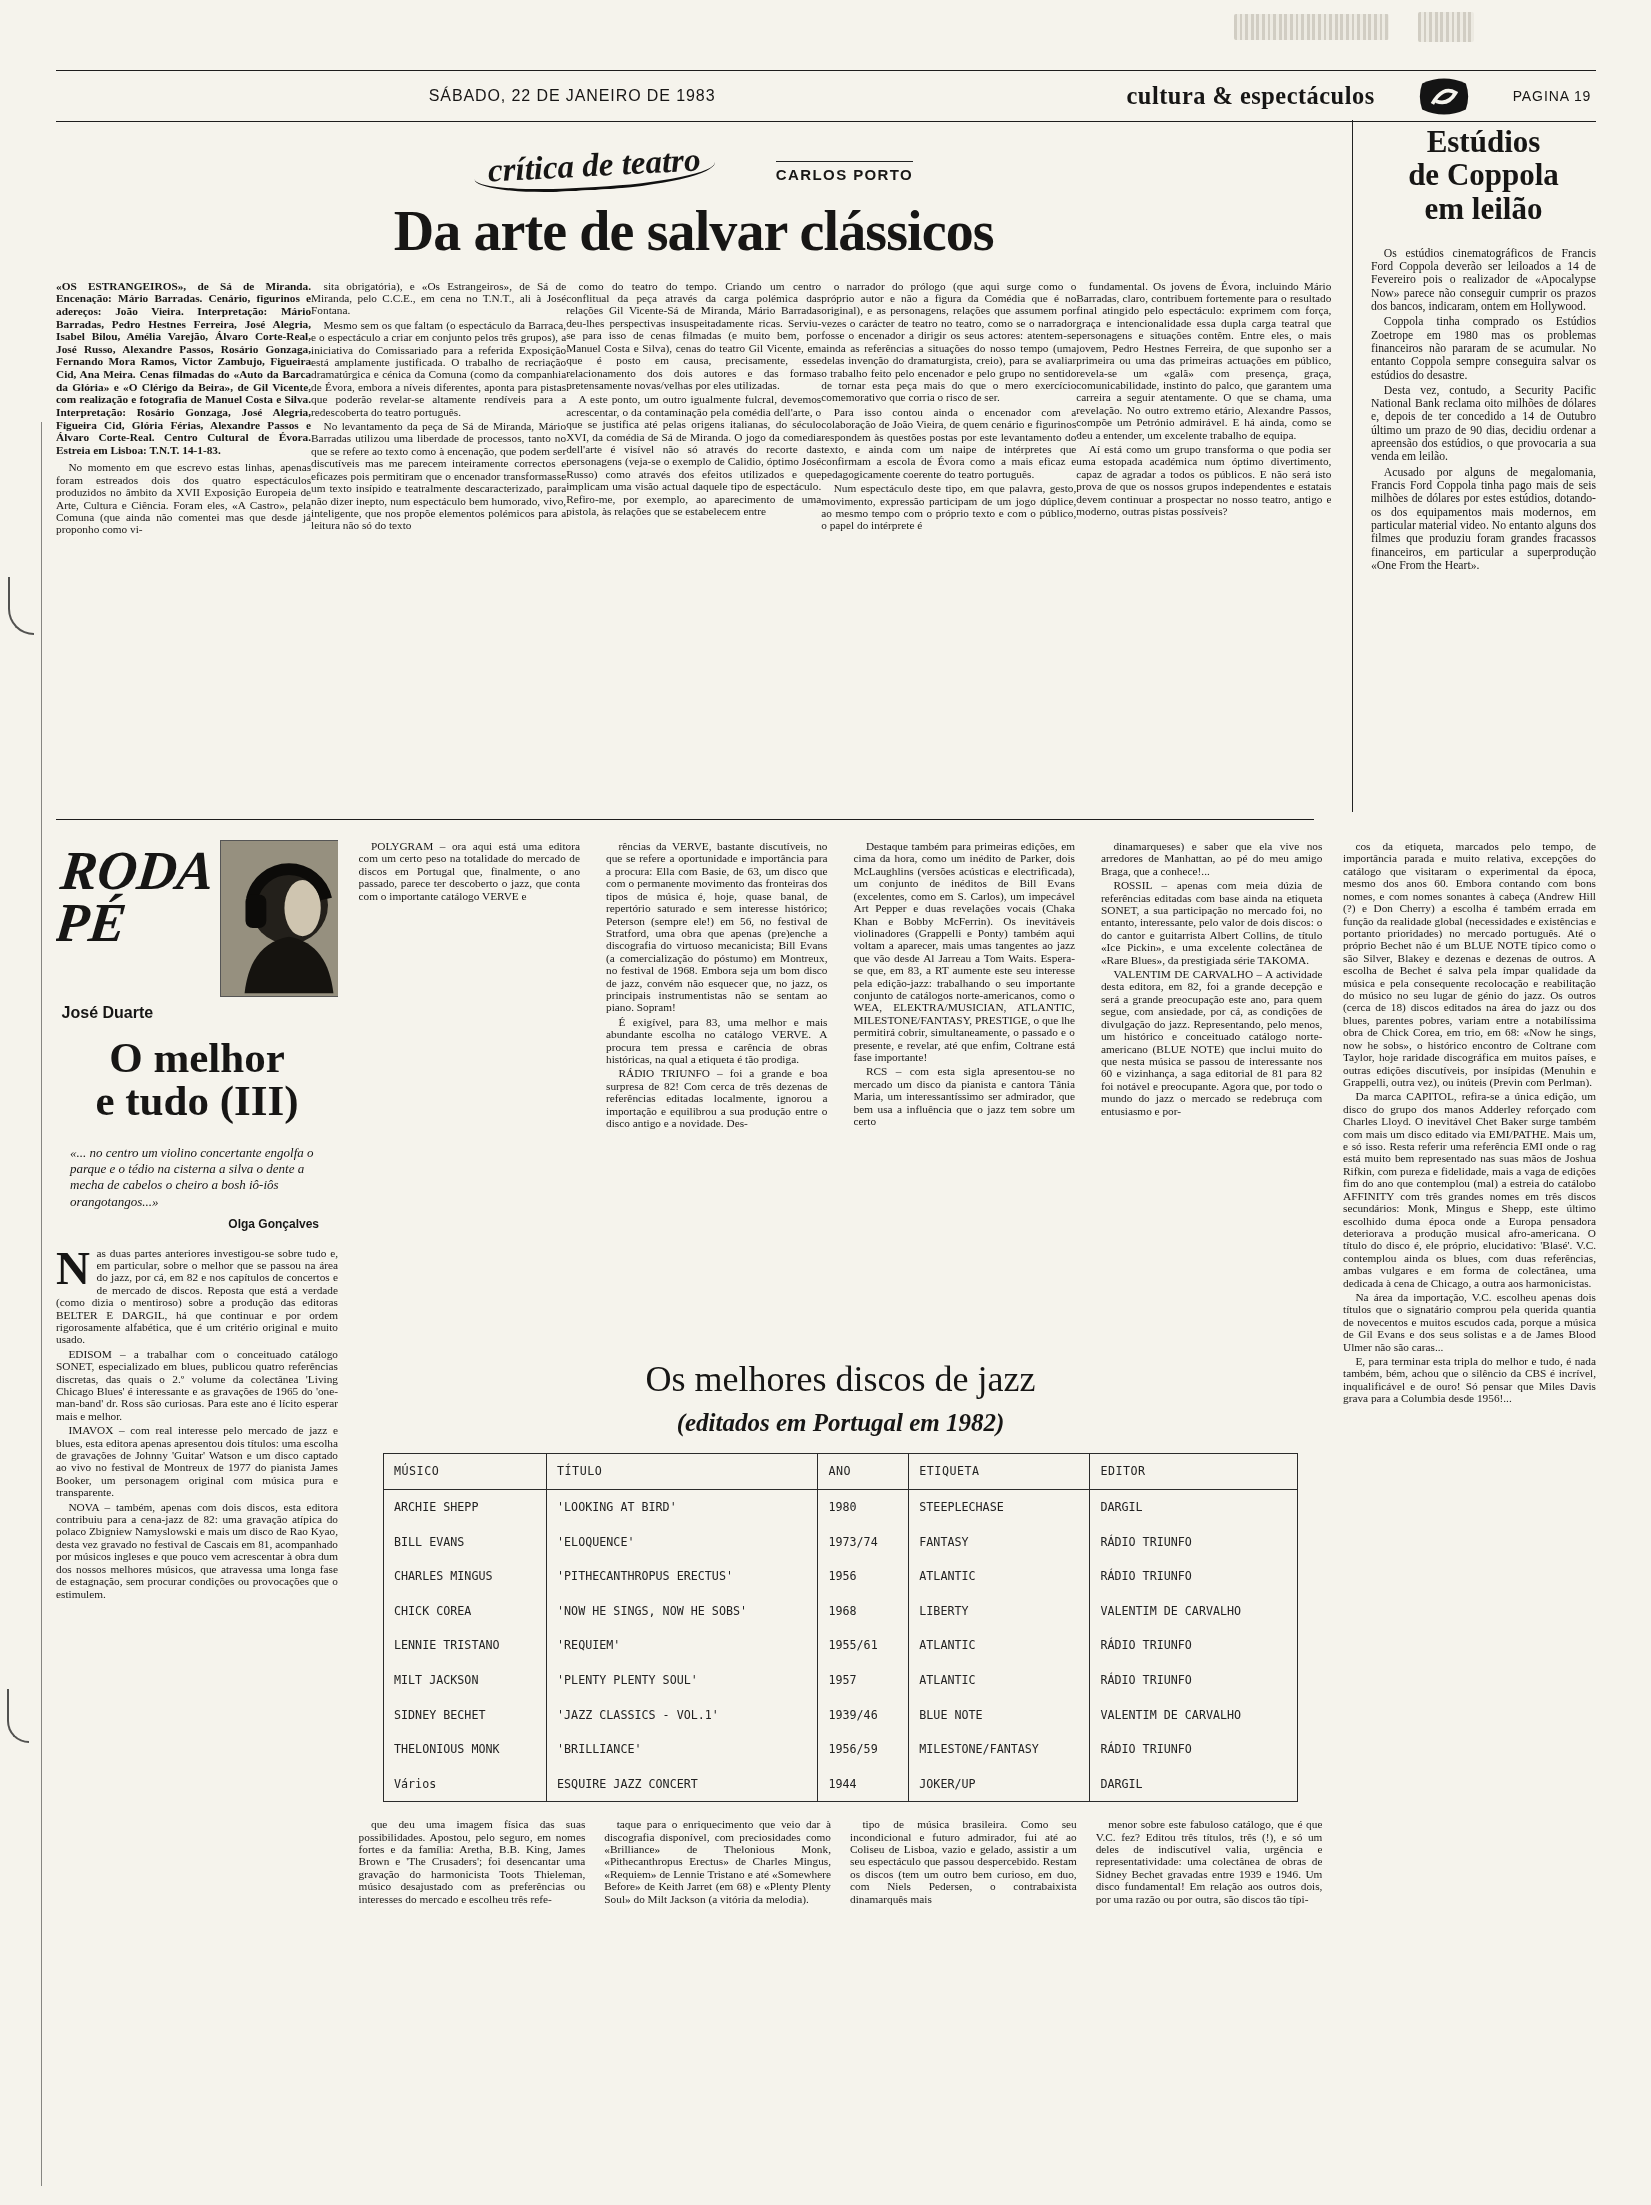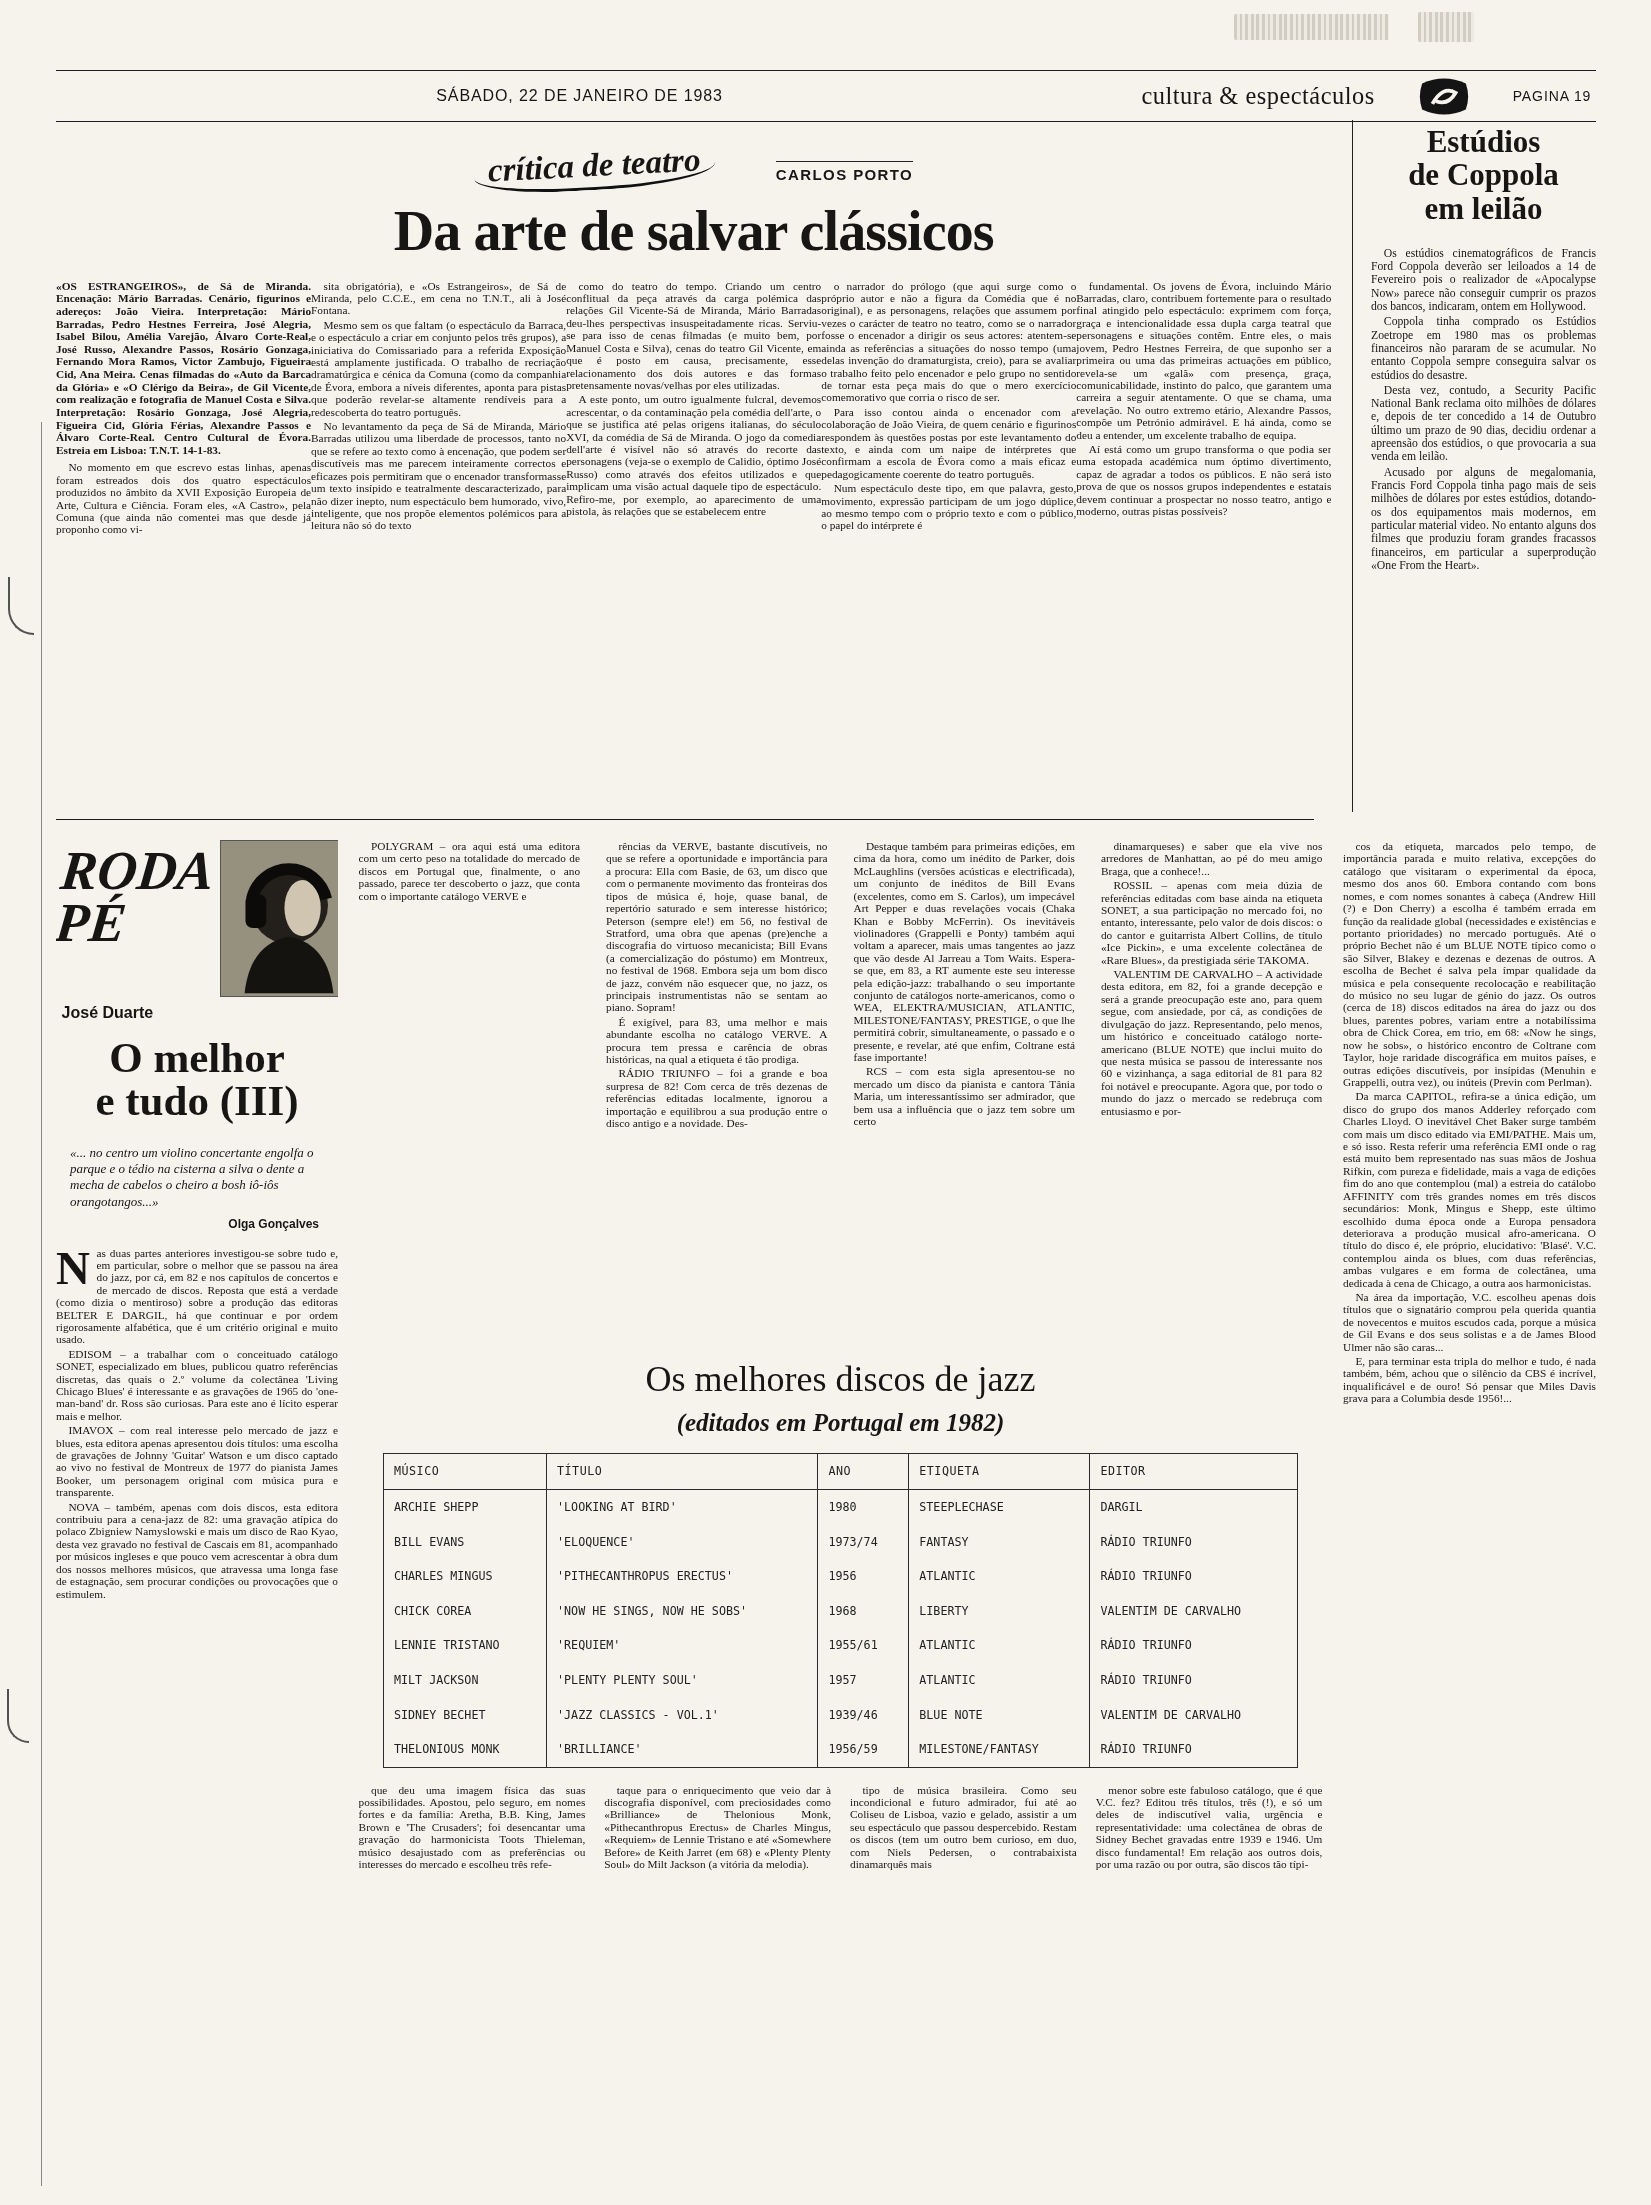--- a/index.html
+++ b/index.html
@@ -3,21 +3,21 @@
 <meta charset="utf-8">
 <style>
   html,body{margin:0;padding:0;background:#d8d5cd;}
   .page{position:relative;width:1652px;height:2205px;background:#f5f3ec;color:#171615;
         font-family:"Liberation Serif",serif;overflow:hidden;}
   
   .masthead{position:absolute;top:70px;left:56px;right:56px;border-top:1.4px solid #1d1d1d;
             border-bottom:1.4px solid #1d1d1d;padding:5.6px 4.7px;display:grid;
             grid-template-columns:1.5fr auto auto auto;align-items:center;gap:43px;}
   .mast-date{font-family:"Liberation Sans",sans-serif;font-size:16px;letter-spacing:0.9px;text-align:center;}
-  .mast-section{font-family:"Liberation Serif",serif;font-weight:normal;font-size:24.4px;letter-spacing:0.5px;}
+  .mast-section{font-family:"Liberation Serif",serif;font-weight:bold;font-size:24.4px;letter-spacing:0.5px;}
   .mast-page{font-family:"Liberation Sans",sans-serif;font-size:14px;letter-spacing:0.9px;}
   .mast-logo svg{display:block;}
   .artifact{position:absolute;background:repeating-linear-gradient(90deg,#b9b4a8 0 2.8px,#e7e4db 2.8px 5.6px);
             opacity:.6;border-radius:1.9px;}
   .scribble{position:absolute;border-left:2.3px solid #2a2a2a;border-bottom:2.3px solid #2a2a2a;
             border-radius:0 0 0 33px;opacity:.8;}
   .page-edge-rule{position:absolute;left:41px;top:422px;bottom:19px;width:1.4px;background:#2a2a2a;opacity:.55;}
 
   
   .top-section{position:absolute;top:120px;left:56px;right:56px;height:692px;display:grid;
@@ -284,20 +284,27 @@
               </tr>
 
               <tr>
                 <td>THELONIOUS MONK</td>
                 <td>'BRILLIANCE'</td>
                 <td>1956/59</td>
                 <td>MILESTONE/FANTASY</td>
                 <td>RÁDIO TRIUNFO</td>
               </tr>
 
+              <tr>
+                <td>Vários</td>
+                <td>ESQUIRE JAZZ CONCERT</td>
+                <td>1944</td>
+                <td>JOKER/UP</td>
+                <td>DARGIL</td>
+              </tr>
             </tbody>
         </table>
       </div>
 
       <div class="mid-bottom">
         <div class="col">
 
         <p class="para">que deu uma imagem física das suas possibilidades. Apostou, pelo seguro, em nomes fortes e da família: Aretha, B.B. King, James Brown e 'The Crusaders'; foi desencantar uma gravação do harmonicista Toots Thieleman, músico desajustado com as preferências ou interesses do mercado e escolheu três refe-</p>
           </div>
         <div class="col">

